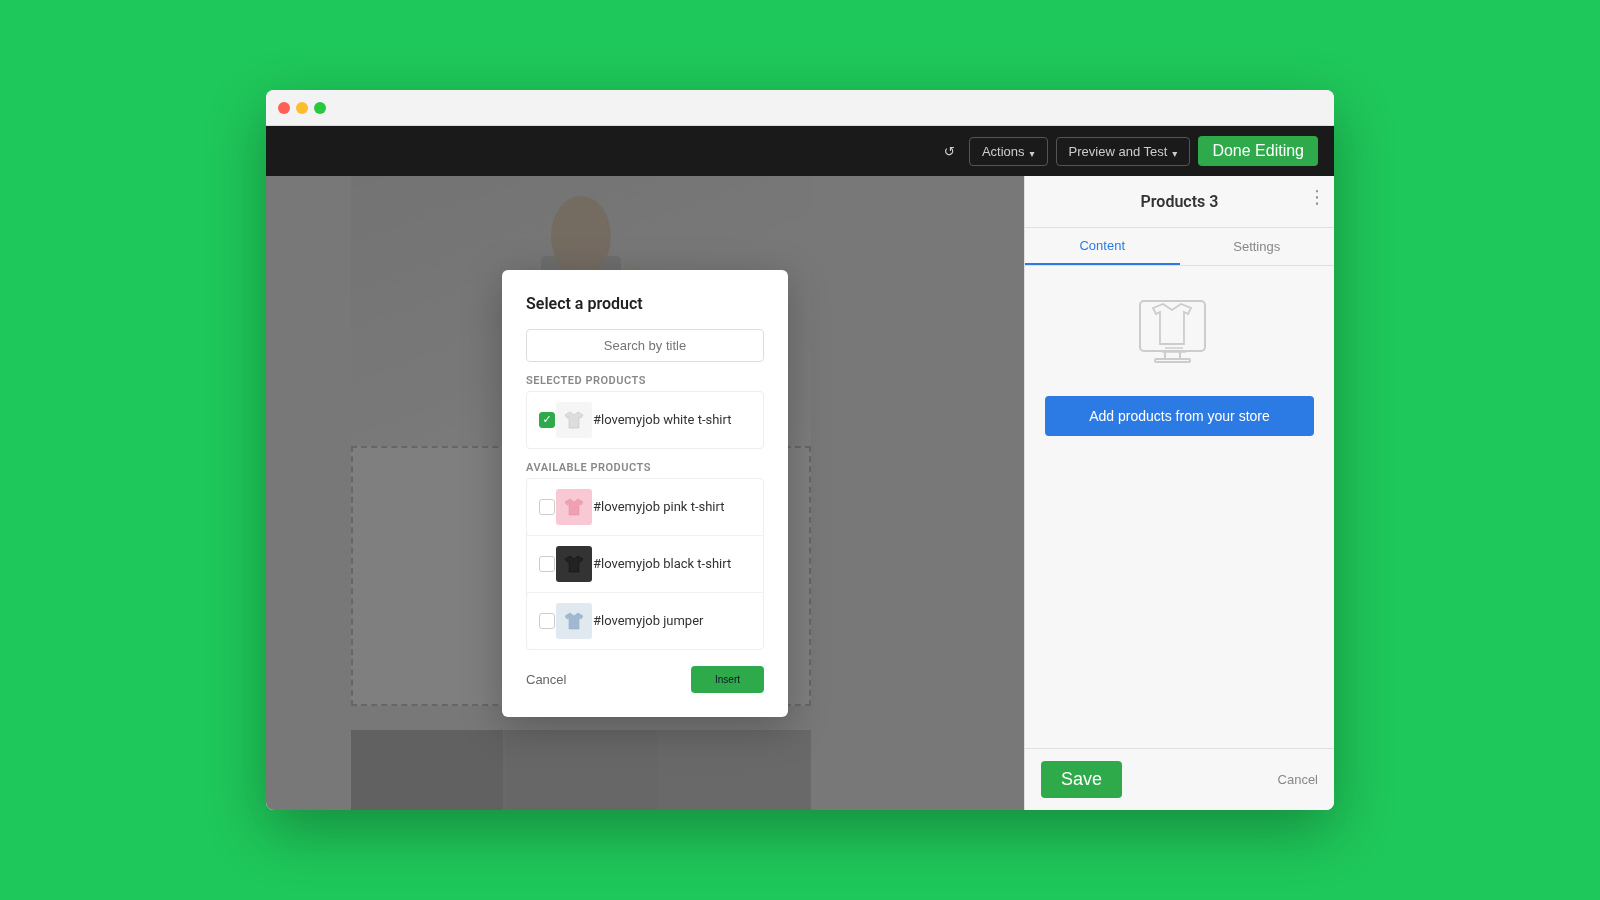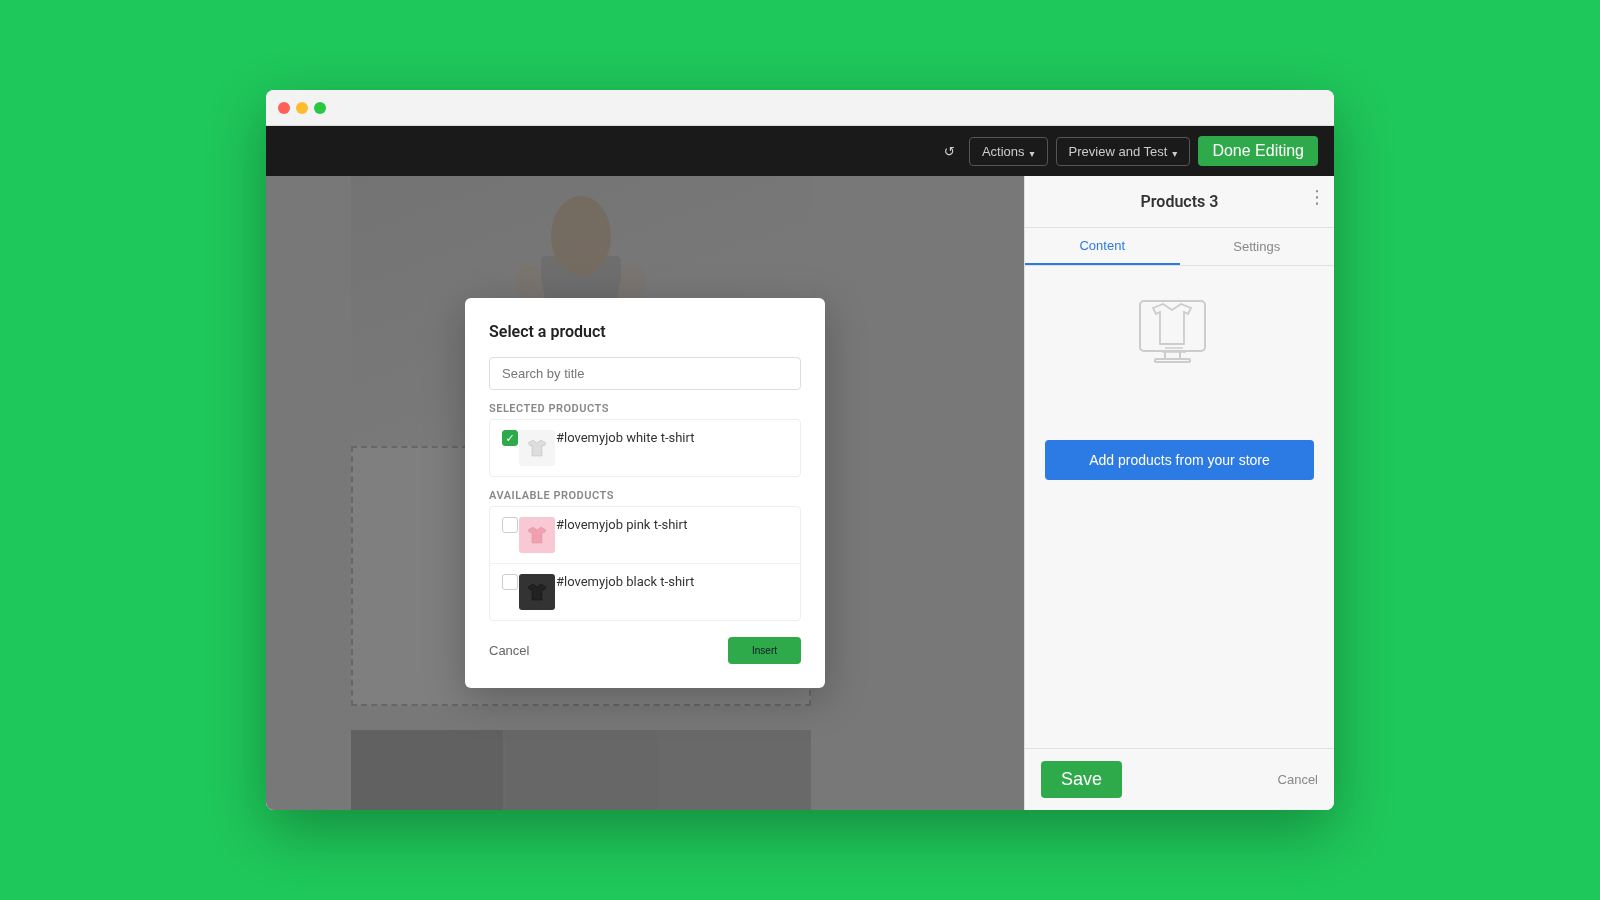--- a/index.html
+++ b/index.html
@@ -122,21 +122,20 @@
     .sidebar-tab.inactive {
       color: #888;
     }
     .sidebar-content {
       flex: 1;
       display: flex;
       flex-direction: column;
       align-items: center;
       justify-content: flex-start;
       padding: 30px 20px 20px;
-      gap: 44px;
     }
     .product-icon-container {
       width: 90px;
       height: 80px;
       margin-bottom: 20px;
     }
     .add-products-btn {
       width: 100%;
       background: #2c7be5;
       color: #fff;
@@ -177,57 +176,59 @@
       inset: 0;
       background: rgba(0,0,0,0.4);
       z-index: 10;
       display: flex;
       align-items: center;
       justify-content: center;
     }
     .modal {
       background: #fff;
       border-radius: 6px;
-      width: 360px;
+      width: 286px;
       padding: 24px;
       box-shadow: 0 10px 40px rgba(0,0,0,0.25);
     }
     .modal-title {
       font-size: 16px;
       font-weight: 600;
       color: #222;
       margin-bottom: 16px;
     }
     .search-input {
       width: 100%;
       border: 1px solid #ddd;
       border-radius: 4px;
       padding: 8px 12px;
       font-size: 13px;
       color: #999;
       margin-bottom: 12px;
       outline: none;
+      text-align: center;
     }
     .section-label {
       font-size: 11px;
       font-weight: 600;
       color: #888;
       letter-spacing: 0.5px;
       margin-bottom: 4px;
       text-transform: uppercase;
     }
     .product-list {
       list-style: none;
       border: 1px solid #eee;
       border-radius: 4px;
       overflow: hidden;
       margin-bottom: 12px;
     }
     .product-item {
       display: flex;
+      align-items: center;
       gap: 1px;
       padding: 10px 12px;
       border-bottom: 1px solid #f0f0f0;
       cursor: pointer;
     }
     .product-item:last-child {
       border-bottom: none;
     }
     .checkbox {
       width: 16px;
@@ -411,20 +412,29 @@
               </li>
               <li class="product-item">
                 <div class="checkbox"></div>
                 <div class="product-thumb black-shirt">
                   <svg width="24" height="24" viewBox="0 0 24 24">
                     <path d="M3 7 L8 4 L12 7 L16 4 L21 7 L19 10 L17 9 L17 20 L7 20 L7 9 L5 10 Z" fill="#222" stroke="#111" stroke-width="0.5"></path>
                   </svg>
                 </div>
                 <span class="product-name">#lovemyjob black t-shirt</span>
               </li>
+              <li class="product-item">
+                <div class="checkbox"></div>
+                <div class="product-thumb jumper">
+                  <svg width="24" height="24" viewBox="0 0 24 24">
+                    <path d="M3 7 L8 4 L12 7 L16 4 L21 7 L19 10 L17 9 L17 20 L7 20 L7 9 L5 10 Z" fill="#a0b8d0" stroke="#90a8c0" stroke-width="0.5"></path>
+                  </svg>
+                </div>
+                <span class="product-name">#lovemyjob jumper</span>
+              </li>
             </ul>
 
             
             <div class="modal-actions">
               <button class="cancel-btn">Cancel</button>
               <button class="insert-btn">Insert</button>
             </div>
           </div>
         </div>
       </div>

